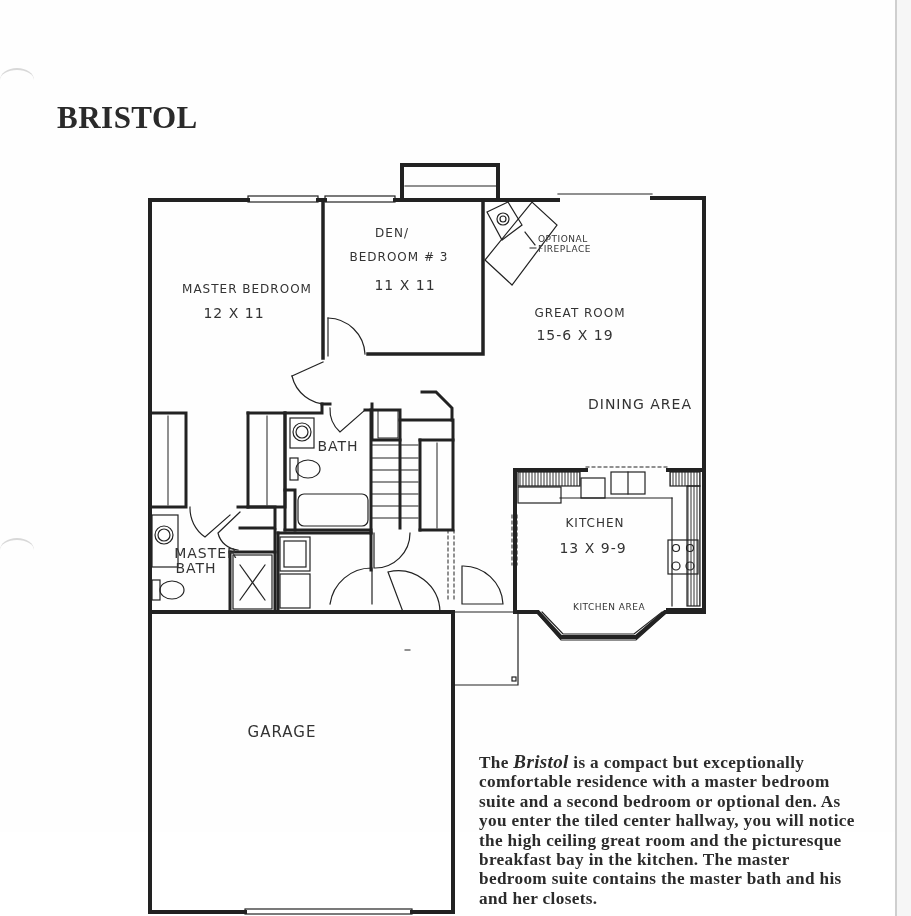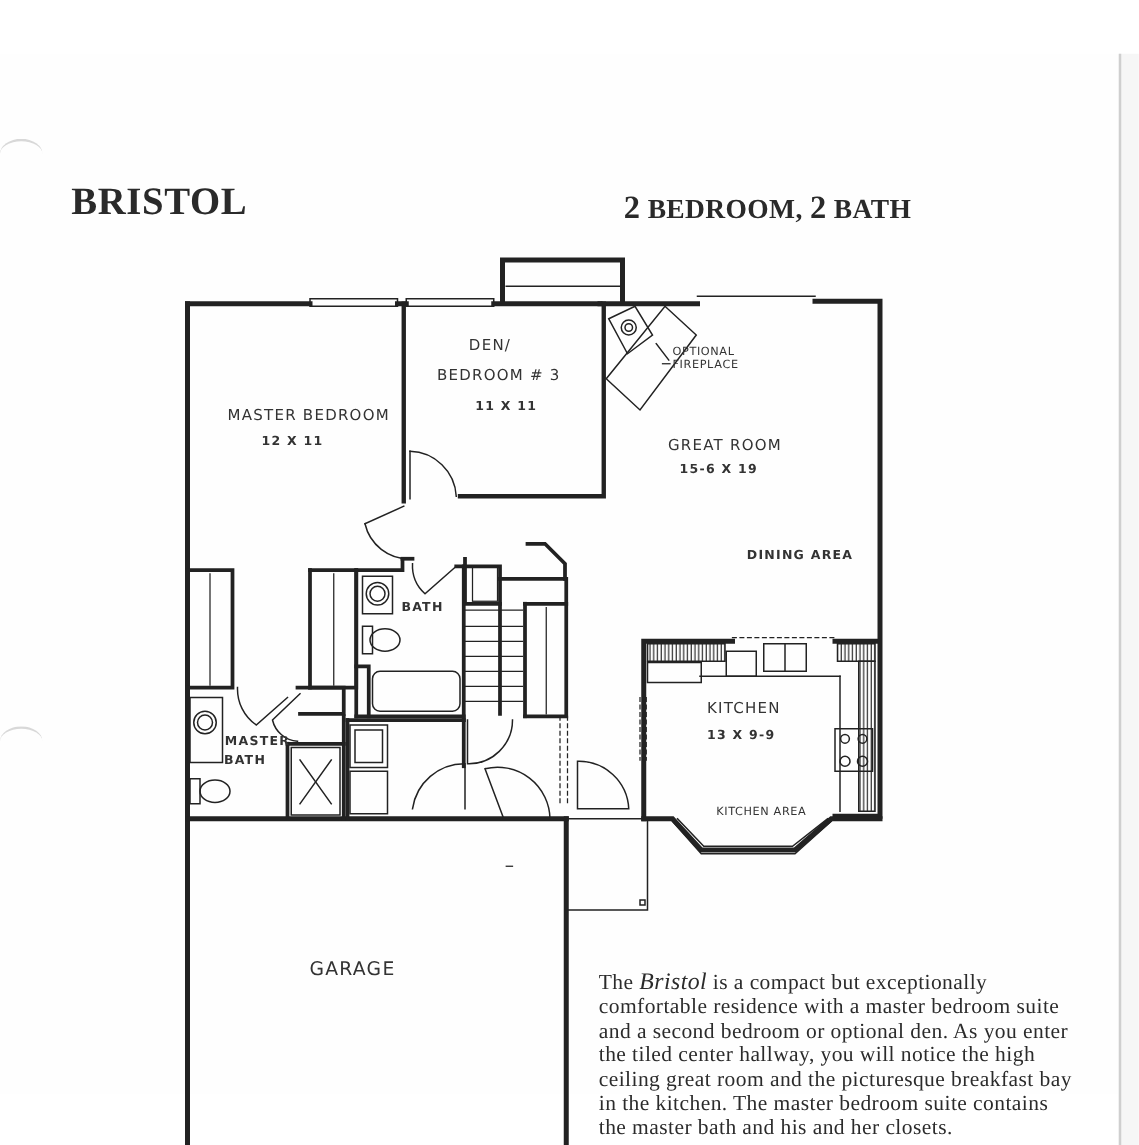--- a/index.html
+++ b/index.html
@@ -1,21 +1,21 @@
 <!DOCTYPE html>
 <html><head>
 <meta charset="utf-8">
 <style>
   html, body { margin: 0; padding: 0; }
   body {
     width: 911px; height: 916px; position: relative; overflow: hidden;
     background: #ffffff;
     font-family: "Liberation Serif", serif;
   }
-  .page { position: absolute; left: 0; top: 0; width: 911px; height: 832px; background: #fefefe; margin-top: 43px; }
+  .page { position: absolute; left: 0; top: 0; width: 911px; height: 832px; background: #fefefe; }
   .right-strip { position: absolute; left: 895px; top: 0; width: 16px; height: 916px; background: #f6f6f6; border-left: 2px solid #cfcfcf; }
   .punch { position: absolute; left: 0; width: 34px; height: 22px; border-top: 2px solid #d8d8d8; border-radius: 50% 50% 0 0; }
   .title {
     position: absolute; left: 57px; top: 100px;
     font-family: "Liberation Serif", serif; font-weight: bold; font-size: 31px;
     color: #2a2a2a; letter-spacing: 0.5px;
   }
   .subtitle {
     position: absolute; left: 499px; top: 108px;
     font-family: "Liberation Serif", serif; font-weight: bold; font-size: 22px;
@@ -23,44 +23,38 @@
   }
   .subtitle .big { font-size: 26px; }
   svg.plan { position: absolute; left: 0; top: 0; }
   .lbl {
     position: absolute; font-family: "DejaVu Sans", sans-serif; color: #333;
     white-space: nowrap; letter-spacing: 1px; transform: translateX(-50%);
     font-weight: normal;
   }
   .lbl.sm { font-size: 9px; letter-spacing: 0.5px; transform: none; }
   .lbl.md { font-size: 12px; }
-  .lbl.dim { font-size: 10px; font-weight: bold; }
+  .lbl.dim { font-size: 14px; }
   .lbl.lg { font-size: 15px; text-align: right; }
   .desc {
-    position: absolute; left: 479px; top: 733px; width: 380px;
-    font-family: "Liberation Serif", serif; font-weight: normal; font-size: 17.2px;
+    position: absolute; left: 479px; top: 752px; width: 380px;
+    font-family: "Liberation Serif", serif; font-weight: bold; font-size: 17.2px;
     line-height: 19.4px; color: #2b2b2b; letter-spacing: 0.35px;
   }
   .desc i { font-size: 19px; }
 </style>
 </head>
 <body>
 
 <div class="page">
   <div class="right-strip"></div>
   <div class="punch" style="top:68px"></div>
   <div class="punch" style="top:538px"></div>
 
   <div class="title">BRISTOL</div>
-  <div class="subtitle">
-    <span class="big">2</span>
-    <span>BEDROOM,</span>
-    <span class="big">2</span>
-    <span>BATH</span>
-  </div>
 
   <svg class="plan" width="911" height="916" viewBox="0 0 911 916" stroke="#222" fill="none" stroke-linecap="square">
 
     <g stroke-width="4">
       <polyline points="150,200 150,912 245,912"></polyline>
       <polyline points="412,912 453,912 453,612"></polyline>
       <polyline points="150,200 248,200"></polyline>
       <polyline points="318,200 325,200"></polyline>
       <polyline points="395,200 480,200"></polyline>
       <polyline points="480,200 558,200"></polyline>

